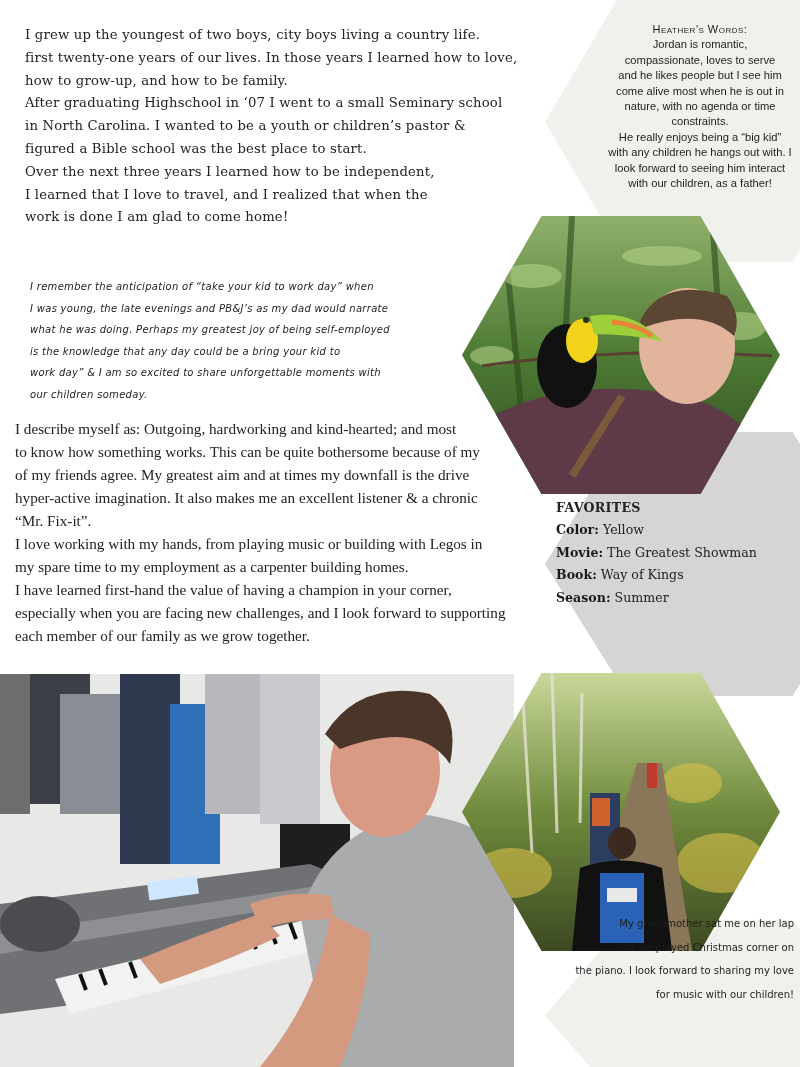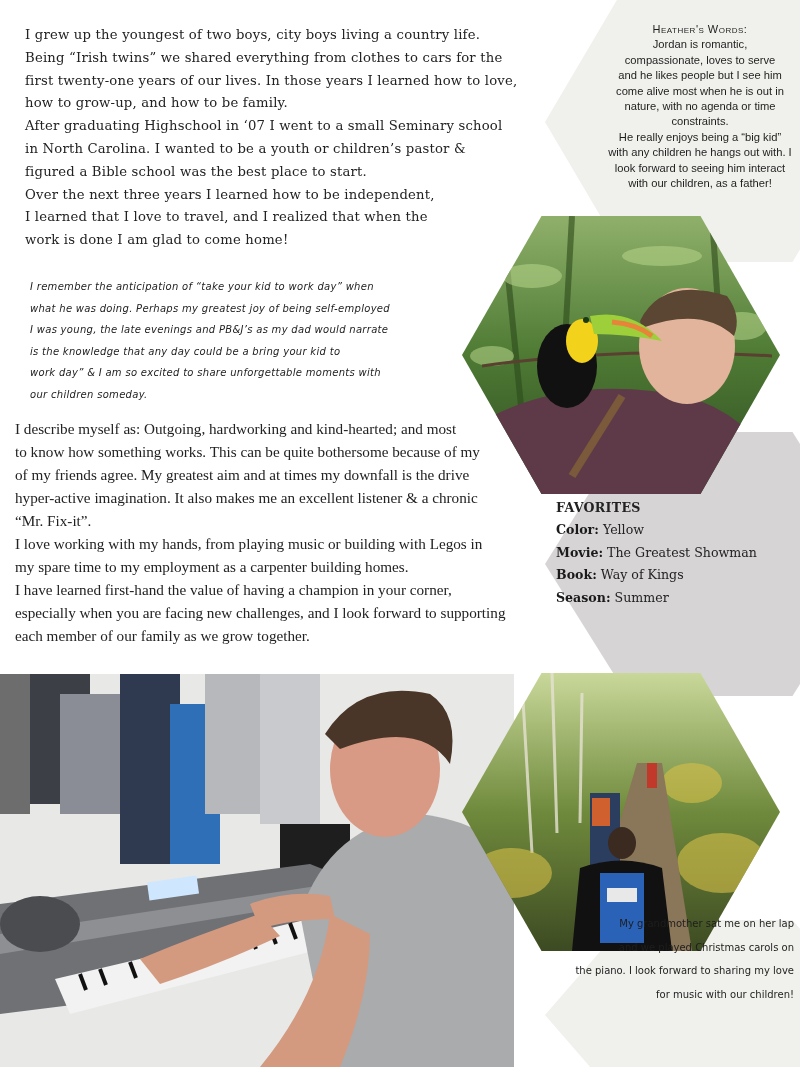--- a/index.html
+++ b/index.html
@@ -64,21 +64,20 @@
 </style>
 </head>
 <body>
 
 <div id="hex-heather" class="hex"></div>
 <div id="hex-favorites" class="hex"></div>
 <div id="hex-grandma" class="hex"></div>
 
 <div id="intro-text" class="abs">
   <span class="para">I grew up the youngest of two boys, city boys living a country life.</span>
-  <span class="para">Being “Irish twins” we shared everything from clothes to cars for the</span>
   <span class="para">first twenty-one years of our lives. In those years I learned how to love,</span>
   <span class="para">how to grow-up, and how to be family.</span>
   <span class="para">After graduating Highschool in ‘07 I went to a small Seminary school</span>
   <span class="para">in North Carolina. I wanted to be a youth or children’s pastor &amp;</span>
   <span class="para">figured a Bible school was the best place to start.</span>
   <span class="para">Over the next three years I learned how to be independent,</span>
   <span class="para">I learned that I love to travel, and I realized that when the</span>
   <span class="para">work is done I am glad to come home!</span>
 </div>
 
@@ -91,22 +90,22 @@
   <div>nature, with no agenda or time</div>
   <div>constraints.</div>
   <div>He really enjoys being a “big kid”</div>
   <div>with any children he hangs out with. I</div>
   <div>look forward to seeing him interact</div>
   <div>with our children, as a father!</div>
 </div>
 
 <div id="quote-text" class="abs">
   <span class="para">I remember the anticipation of  “take your kid to work day”  when</span>
+  <span class="para">I was young, the late evenings and PB&amp;J’s as my dad would narrate</span>
   <span class="para">what he was doing.  Perhaps my greatest joy of being self-employed</span>
-  <span class="para">I was young, the late evenings and PB&amp;J’s as my dad would narrate</span>
   <span class="para">is the knowledge that any day could be a bring your kid to</span>
   <span class="para">work day” &amp; I am so excited to share unforgettable moments with</span>
   <span class="para">our children someday.</span>
 </div>
 
 <div id="photo-toucan" class="photo">
   <svg width="318" height="278" viewBox="0 0 318 278">
     <defs>
       <linearGradient id="jungle" x1="0" y1="0" x2="0" y2="1">
         <stop offset="0" stop-color="#8fb06a"></stop>
@@ -233,16 +232,16 @@
 
     <ellipse cx="160" cy="170" rx="14" ry="16" fill="#3a2a20"></ellipse>
     <path d="M118 195 Q160 180 200 195 L210 278 L110 278 Z" fill="#111"></path>
     <rect x="138" y="200" width="44" height="70" fill="#2a62b8"></rect>
     <rect x="145" y="215" width="30" height="14" fill="#e8e8e8"></rect>
   </svg>
 </div>
 
 <div id="grandma-text">
   <div>My grandmother sat me on her lap</div>
-  <div>and we played Christmas carols on</div>
+  <div>and we played Christmas corner on</div>
   <div>the piano. I look forward to sharing my love</div>
   <div>for music with our children!</div>
 </div>
 
 </body></html>

